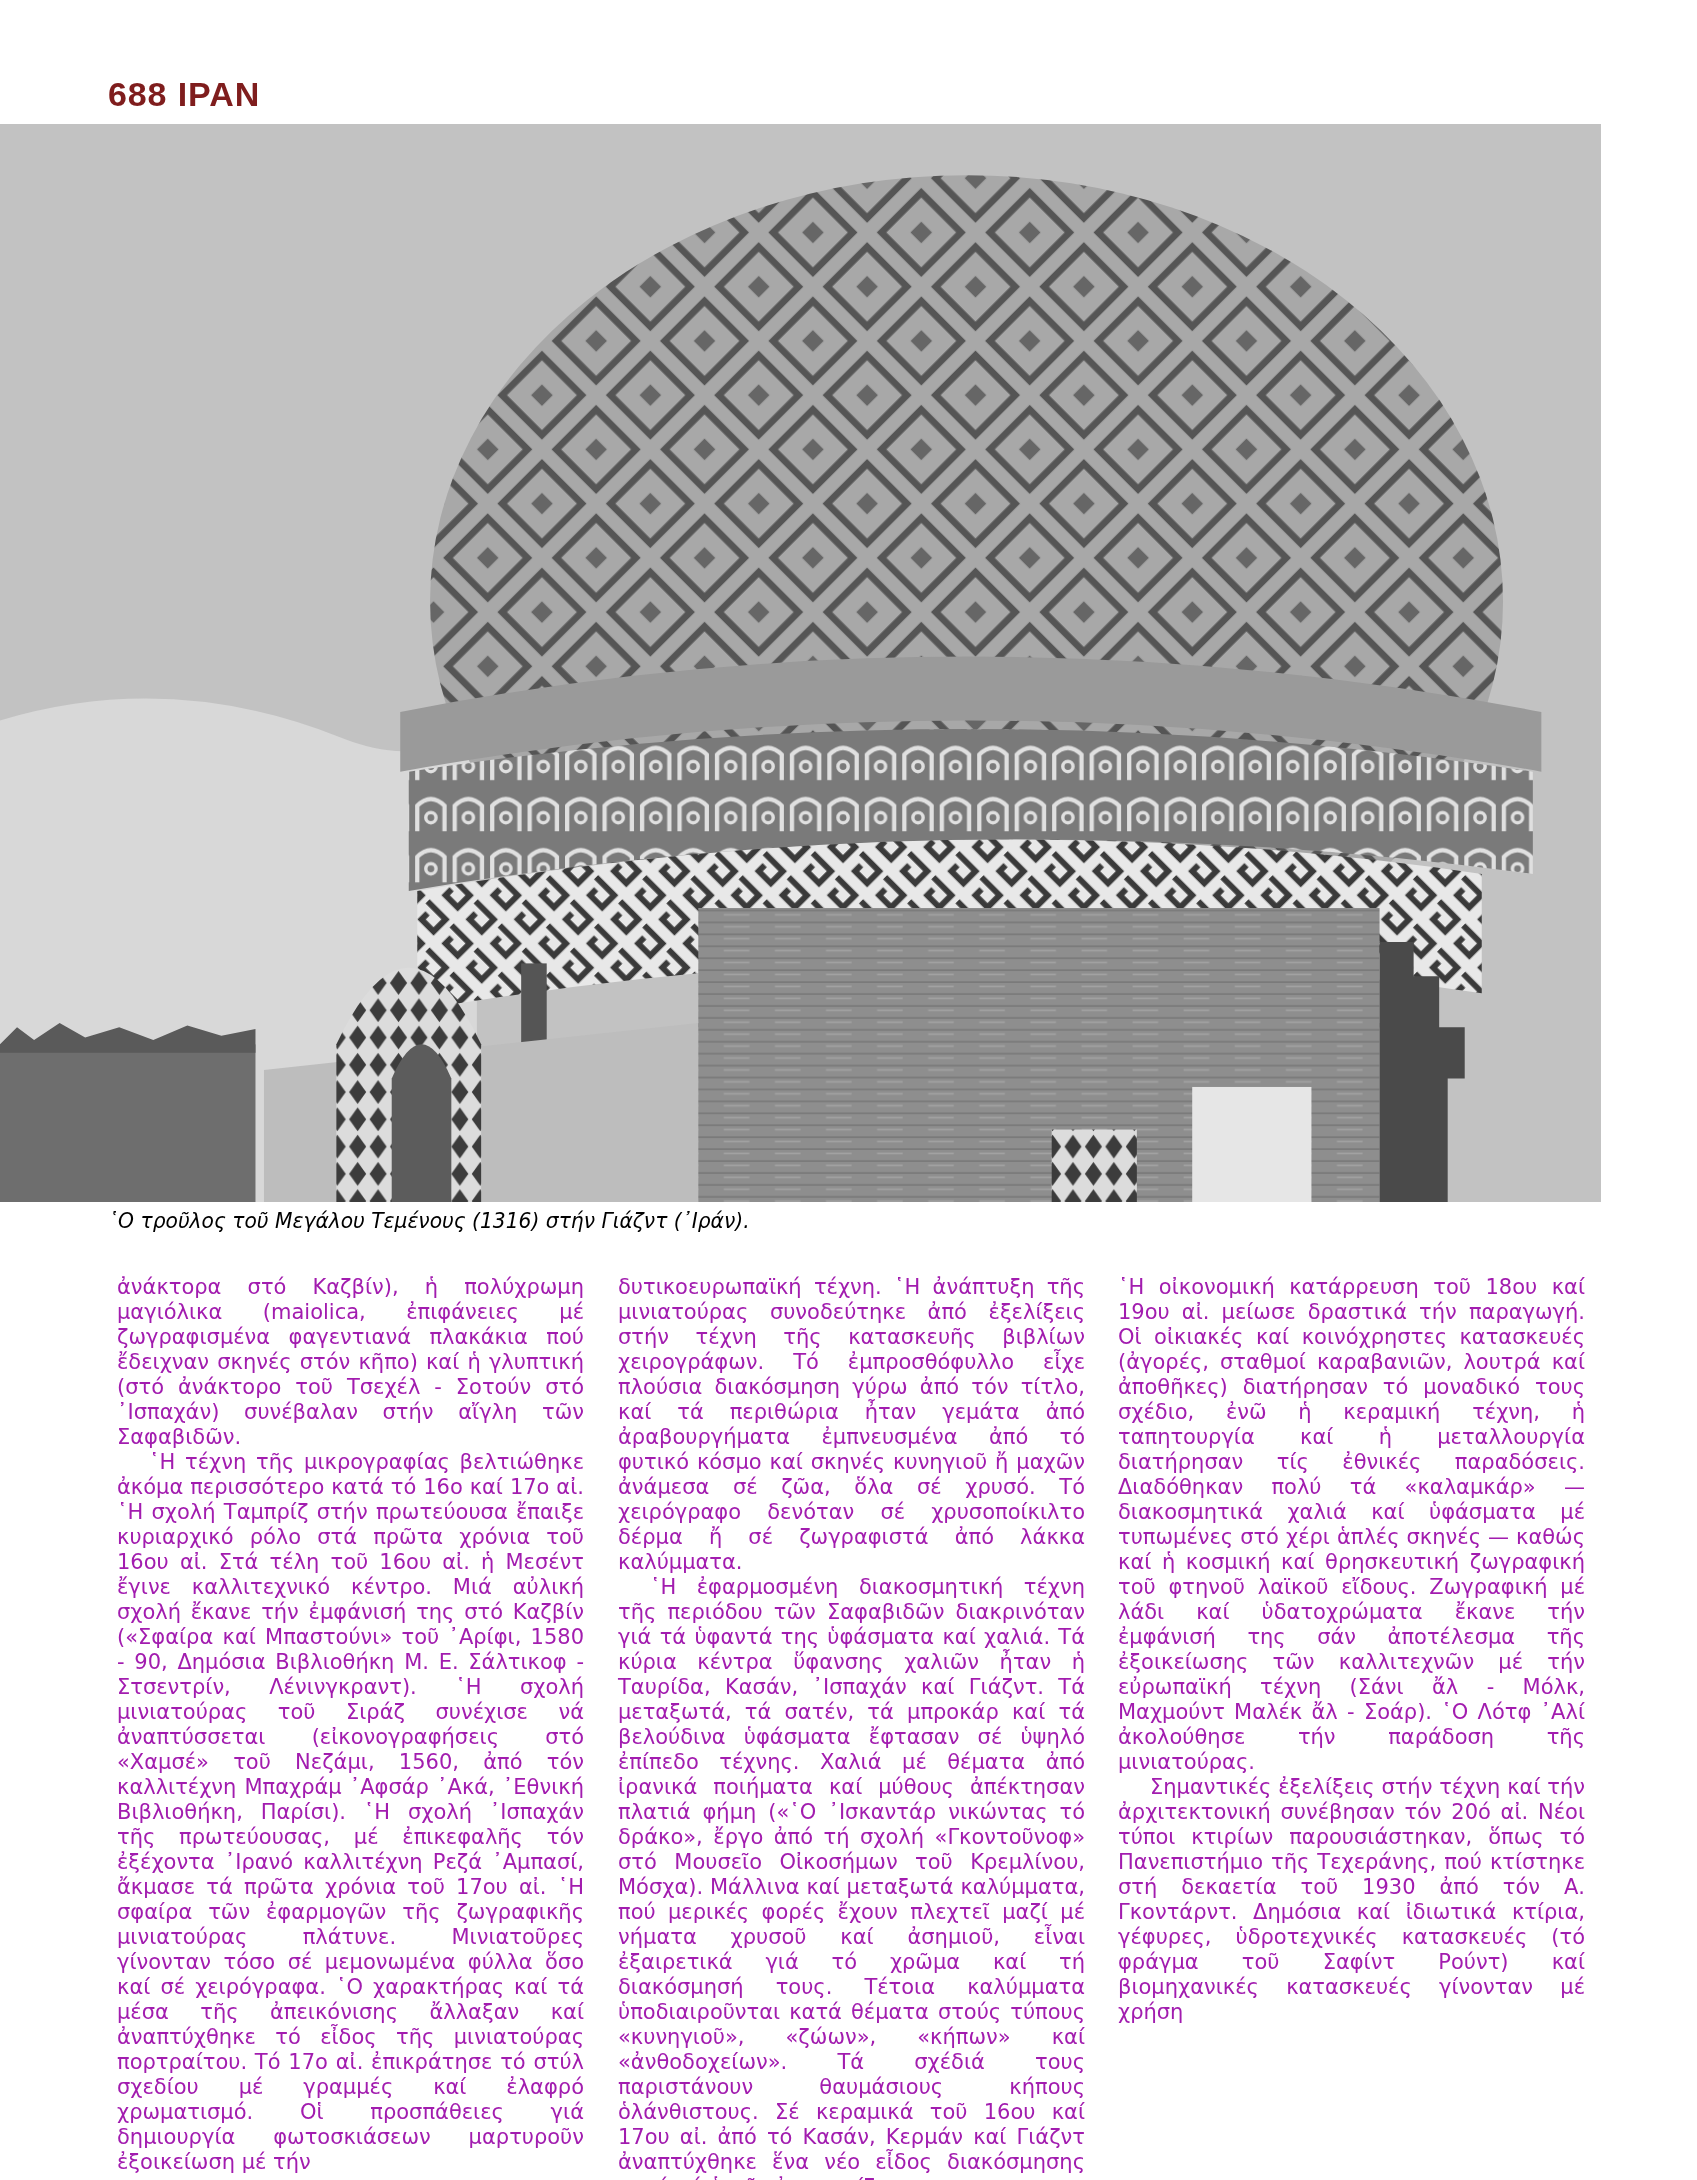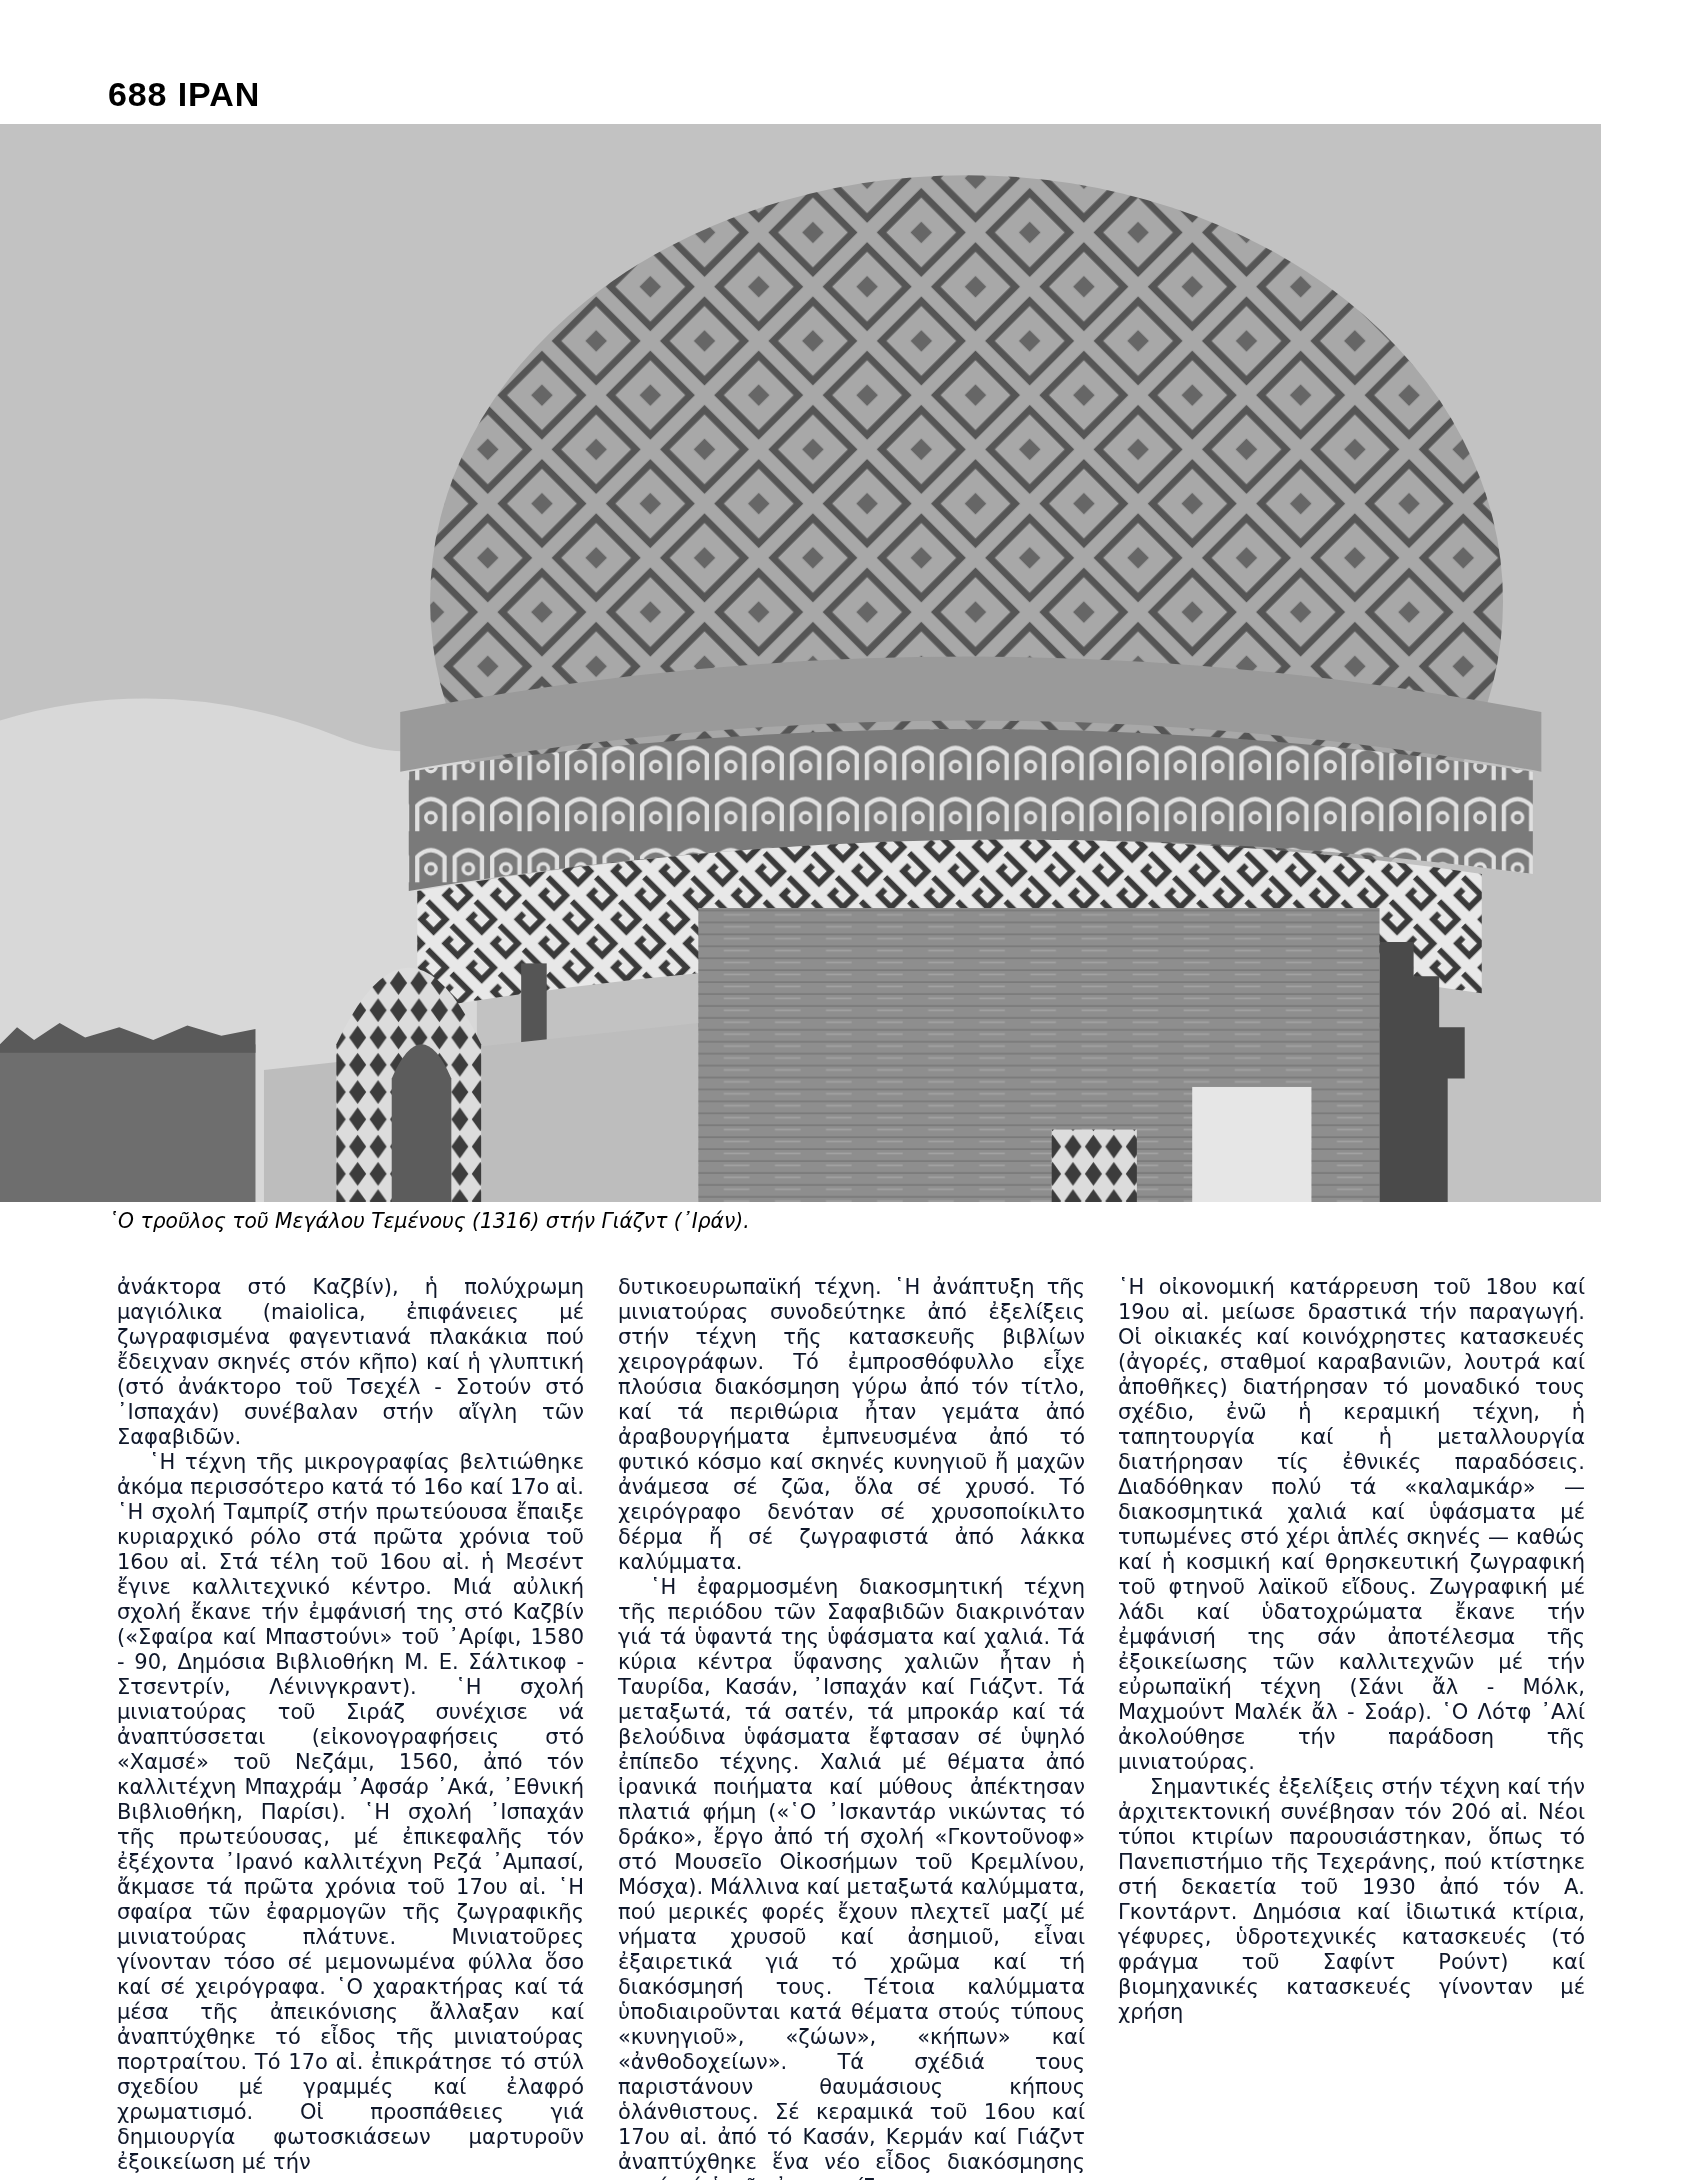--- a/index.html
+++ b/index.html
@@ -1,21 +1,21 @@
 <!DOCTYPE html>
 <html style="font-size:13.6px"><head>
   <meta charset="utf-8">
   <style>
     html, body { margin: 0; padding: 0; background: #ffffff; }
     body { width: 1698px; height: 2181px; position: relative; overflow: hidden; font-family: "DejaVu Sans", sans-serif; color: #111; }
-    .running-head { position: absolute; left: 108px; top: 75px; font-family: "Liberation Sans", sans-serif; font-weight: 900; font-size: 34px; letter-spacing: 0.9px; color: #000000; }
+    .running-head { position: absolute; left: 108px; top: 75px; font-family: "Liberation Sans", sans-serif; font-weight: 900; font-size: 34px; letter-spacing: 0.9px; color: #7f1d1d; }
     .photo { position: absolute; left: 0; top: 124px; width: 1618px; height: 1078px; background: #c4c4c4; overflow: hidden; }
     .photo svg { display: block; width: 100%; height: 100%; }
     .caption { position: absolute; left: 108px; top: 1208px; font-family: "DejaVu Sans", sans-serif; font-style: italic; font-size: 22px; color: #000; transform: scaleX(0.92); transform-origin: left top; }
-    .col { position: absolute; top: 1275px; font-size: 21px; line-height: 25px; text-align: justify; color: #0f172a; }
+    .col { position: absolute; top: 1275px; font-size: 21px; line-height: 25px; text-align: justify; color: #a21caf; }
     .col p { margin: 0; }
     .col p + p { text-indent: 32px; }
     .col p.cont { text-indent: 0; }
     .col1 { left: 117px; width: 467px; }
     .col2 { left: 618px; width: 467px; }
     .col3 { left: 1118px; width: 467px; }
   </style>
 </head>
 <body>
 

